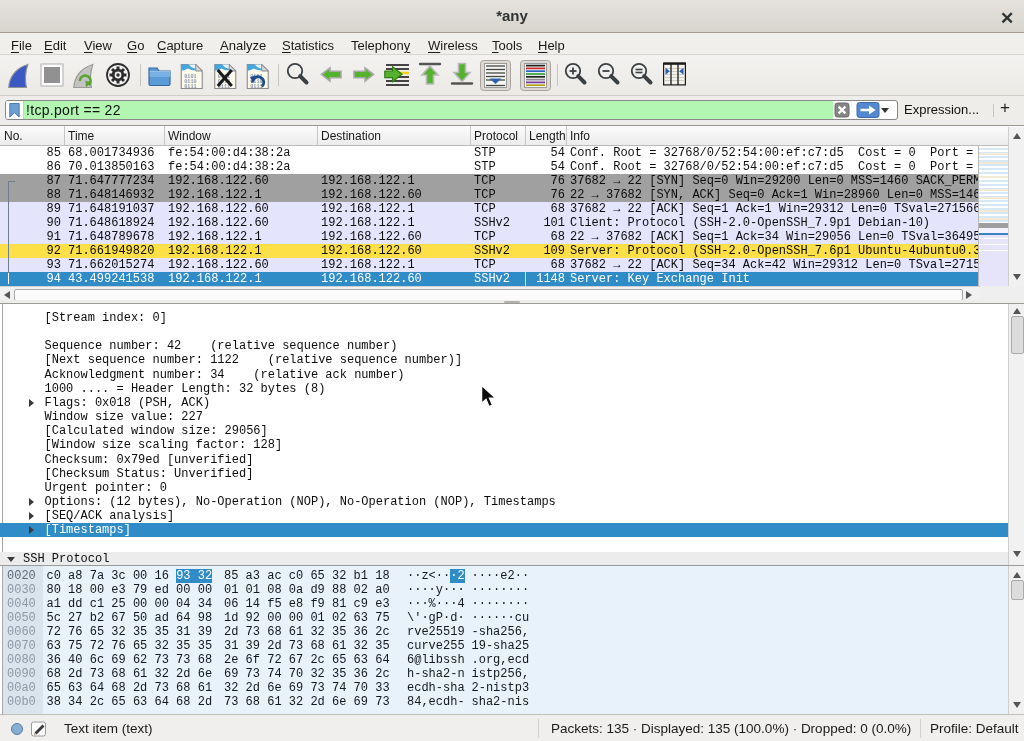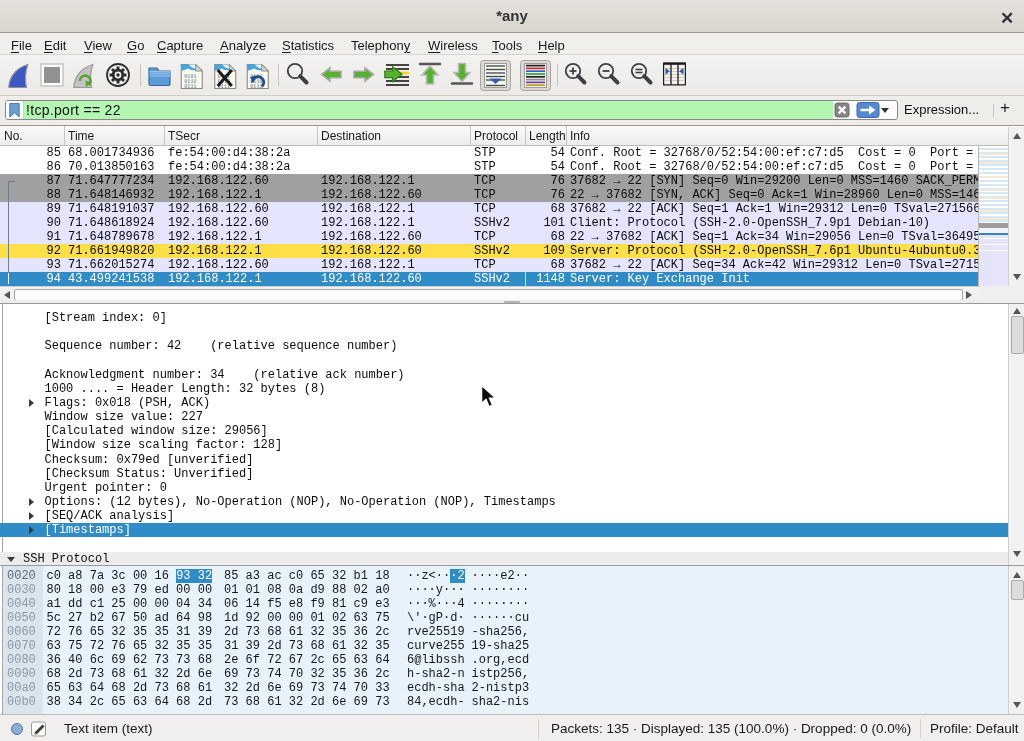--- a/index.html
+++ b/index.html
@@ -267,21 +267,21 @@
 <div class="abs" id="plist">
   <div class="abs" id="phead">
     <div class="hline" style="left:64px"></div>
     <div class="hline" style="left:164px"></div>
     <div class="hline" style="left:317px"></div>
     <div class="hline" style="left:470px"></div>
     <div class="hline" style="left:525px"></div>
     <div class="hline" style="left:566px"></div>
     <div class="hcell" style="left:4px">No.</div>
     <div class="hcell" style="left:68px">Time</div>
-    <div class="hcell" style="left:168px">TSecr</div>
+    <div class="hcell" style="left:168px">Window</div>
     <div class="hcell" style="left:321px">Destination</div>
     <div class="hcell" style="left:474px">Protocol</div>
     <div class="hcell" style="left:529px;width:37px">Length</div>
     <div class="hcell" style="left:570px">Info</div>
   </div>
 <div class="prow" style="top:20px;background:#ffffff">
       <div class="mono num" style="left:0;top:0;width:61px;color:#111111">85</div>
       <div class="mono" style="left:68px;top:0;color:#111111">68.001734936</div>
       <div class="mono" style="left:168px;top:0;color:#111111">fe:54:00:d4:38:2a</div>
       <div class="mono" style="left:321px;top:0;color:#111111"></div>
@@ -405,20 +405,21 @@
   <div class="abs" style="left:980px;top:160px;width:44px;height:14px;background:#efefef"></div>
 </div>
 
 <div class="abs" style="left:0;top:300px;width:1024px;height:3px;background:#efedea">
   <div style="position:absolute;left:504px;top:1px;width:16px;height:1.5px;background:#b5b1ab;border-radius:1px"></div>
 </div>
 
 <div class="abs" id="details">
 <div class="dline mono" style="top:1.0px;color:#0c0c0c"><span style="position:absolute;left:44.5px">[Stream index: 0]</span></div>
 <div class="dline mono" style="top:29.3px;color:#0c0c0c"><span style="position:absolute;left:44.5px">Sequence number: 42    (relative sequence number)</span></div>
+<div class="dline mono" style="top:43.45px;color:#0c0c0c"><span style="position:absolute;left:44.5px">[Next sequence number: 1122    (relative sequence number)]</span></div>
 <div class="dline mono" style="top:57.6px;color:#0c0c0c"><span style="position:absolute;left:44.5px">Acknowledgment number: 34    (relative ack number)</span></div>
 <div class="dline mono" style="top:71.75px;color:#0c0c0c"><span style="position:absolute;left:44.5px">1000 .... = Header Length: 32 bytes (8)</span></div>
 <div class="dline mono" style="top:85.9px;color:#0c0c0c"><span style="position:absolute;left:28.5px;top:3.2px;width:0;height:0;border-top:4px solid transparent;border-bottom:4px solid transparent;border-left:5px solid #3a3a3a"></span><span style="position:absolute;left:44.5px">Flags: 0x018 (PSH, ACK)</span></div>
 <div class="dline mono" style="top:100.05px;color:#0c0c0c"><span style="position:absolute;left:44.5px">Window size value: 227</span></div>
 <div class="dline mono" style="top:114.2px;color:#0c0c0c"><span style="position:absolute;left:44.5px">[Calculated window size: 29056]</span></div>
 <div class="dline mono" style="top:128.35000000000002px;color:#0c0c0c"><span style="position:absolute;left:44.5px">[Window size scaling factor: 128]</span></div>
 <div class="dline mono" style="top:142.5px;color:#0c0c0c"><span style="position:absolute;left:44.5px">Checksum: 0x79ed [unverified]</span></div>
 <div class="dline mono" style="top:156.65px;color:#0c0c0c"><span style="position:absolute;left:44.5px">[Checksum Status: Unverified]</span></div>
 <div class="dline mono" style="top:170.8px;color:#0c0c0c"><span style="position:absolute;left:44.5px">Urgent pointer: 0</span></div>
 <div class="dline mono" style="top:184.95000000000002px;color:#0c0c0c"><span style="position:absolute;left:28.5px;top:3.2px;width:0;height:0;border-top:4px solid transparent;border-bottom:4px solid transparent;border-left:5px solid #3a3a3a"></span><span style="position:absolute;left:44.5px">Options: (12 bytes), No-Operation (NOP), No-Operation (NOP), Timestamps</span></div>

